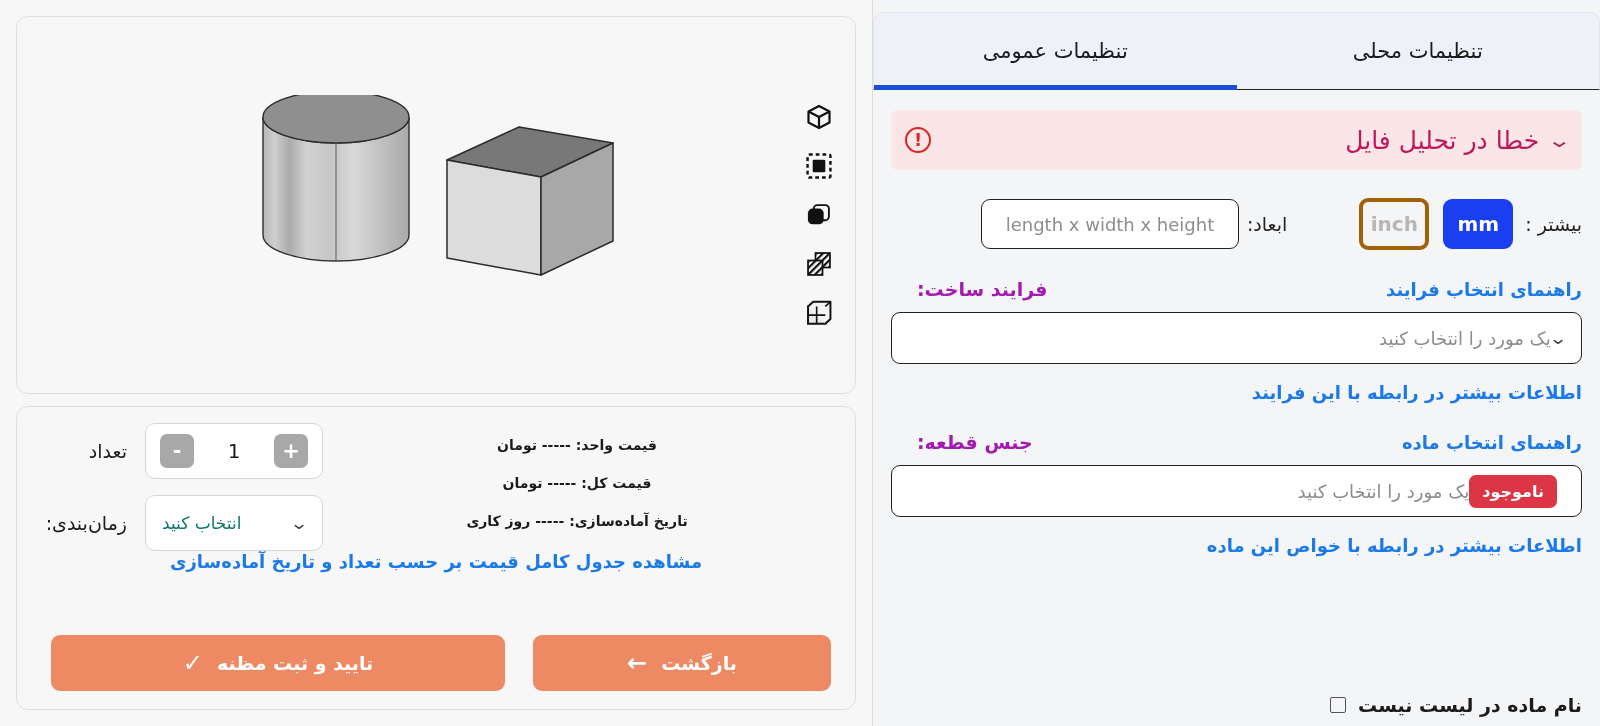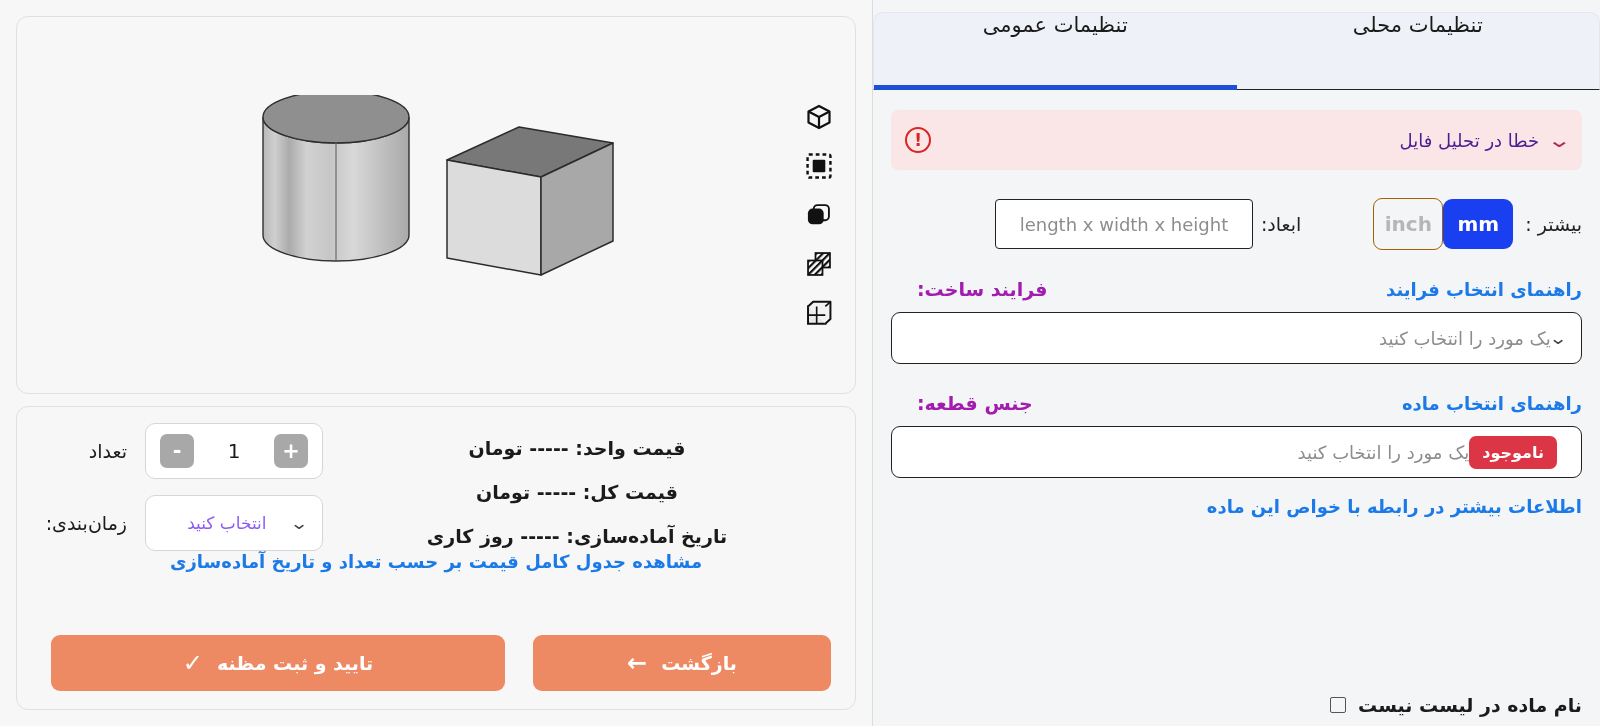--- a/index.html
+++ b/index.html
@@ -34,20 +34,21 @@
     border-bottom: 1px solid #222;
     border-radius: 10px 10px 0 0;
     display: flex;
     flex-direction: row;
     align-items: stretch;
     position: relative;
   }
   .tab {
     flex: 1 1 50%;
     display: flex;
+    align-items: center;
     justify-content: center;
     font-size: 21px;
     color: #1b1b1b;
     cursor: pointer;
     position: relative;
   }
   .tab.active::after {
     content: "";
     position: absolute;
     left: 0; right: 0; bottom: -1px;
@@ -78,22 +79,22 @@
     flex: 0 0 26px;
     border: 2px solid #dd2222;
     border-radius: 50%;
     color: #dd2222;
     font-size: 17px;
     font-weight: bold;
     display: flex; align-items: center; justify-content: center;
     line-height: 1;
   }
   .err-text {
-    font-size: 18px;
-    color: #4c1d95;
+    font-size: 25px;
+    color: #be185d;
     flex: 1;
   }
   .err-chevron {
     color: #b02a4a;
     font-size: 20px;
     line-height: 1;
     transform: scaleX(1.5);
     cursor: pointer;
   }
 
@@ -118,29 +119,30 @@
     border-radius: 9px;
     font-size: 20px;
     font-weight: bold;
     display: flex; align-items: center; justify-content: center;
     cursor: pointer;
     font-family: "DejaVu Sans", "Liberation Sans", sans-serif;
   }
   .unit-btn.sel { background: #1a3ff0; color: #fff; border: none; text-align: center; }
   .unit-btn.unsel {
     background: #f4f5f7; color: #b6b6b6;
-    border: 1px solid #a16207;
+    border: 4px solid #a16207;
+    margin-right: 14px;
     height: 52px;
   }
   .dims-label { margin-right: 72px; margin-left: 8px; }
   .dims-input {
     width: 258px; height: 50px;
     background: #fff;
     border: 1.5px solid #222;
-    border-radius: 4px;
+    border-radius: 9px;
     padding: 0 16px;
     font-size: 18px;
     color: #222;
     text-align: center;
     font-family: "DejaVu Sans", "Liberation Sans", sans-serif;
   }
   .dims-input::placeholder { color: #8d8d8d; }
 
   
   .label-link-row {
@@ -266,21 +268,21 @@
   }
   .pg-left {
     flex: 1;
     display: flex;
     flex-direction: column;
     gap: 22px;
     padding-top: 14px;
     align-items: center;
   }
   .price-line {
-    font-size: 19px;
+    font-size: 14px;
     font-weight: bold;
     color: #1b1b1b;
     white-space: nowrap;
   }
   .pg-right {
     display: flex;
     flex-direction: column;
     gap: 16px;
   }
   .ctrl-row {
@@ -319,21 +321,21 @@
     width: 178px; height: 56px;
     background: #fff;
     border: 1px solid #d6d6d6;
     border-radius: 10px;
     display: flex;
     flex-direction: row;
     align-items: center;
     padding: 0 16px;
     cursor: pointer;
   }
-  .sched-text { flex: 1; font-size: 17px; color: #8b5cf6; text-align: center; }
+  .sched-text { flex: 1; font-size: 17px; color: #0f766e; text-align: left; }
   .table-link {
     text-align: center;
     font-size: 18px;
     font-weight: bold;
     color: #1b7ae8;
     cursor: pointer;
   }
   .btn-row {
     margin-top: auto;
     display: flex;
@@ -396,20 +398,23 @@
         <input class="dims-input" type="text" dir="ltr" placeholder="length x width x height" style="">
       </div>
 
       <div class="label-link-row">
         <span class="blue-link">راهنمای انتخاب فرایند</span>
         <span class="sec-label">فرایند ساخت:</span>
       </div>
       <div class="select-box">
         <span class="chev">⌄</span>
         <span class="select-placeholder">یک مورد را انتخاب کنید</span>
+      </div>
+      <div class="link-row">
+        <span class="blue-link">اطلاعات بیشتر در رابطه با این فرایند</span>
       </div>
 
       <div class="label-link-row">
         <span class="blue-link">راهنمای انتخاب ماده</span>
         <span class="sec-label">جنس قطعه:</span>
       </div>
       <div class="select-box">
         <span class="badge-unavail">ناموجود</span>
         <span class="select-placeholder">یک مورد را انتخاب کنید</span>
       </div>

